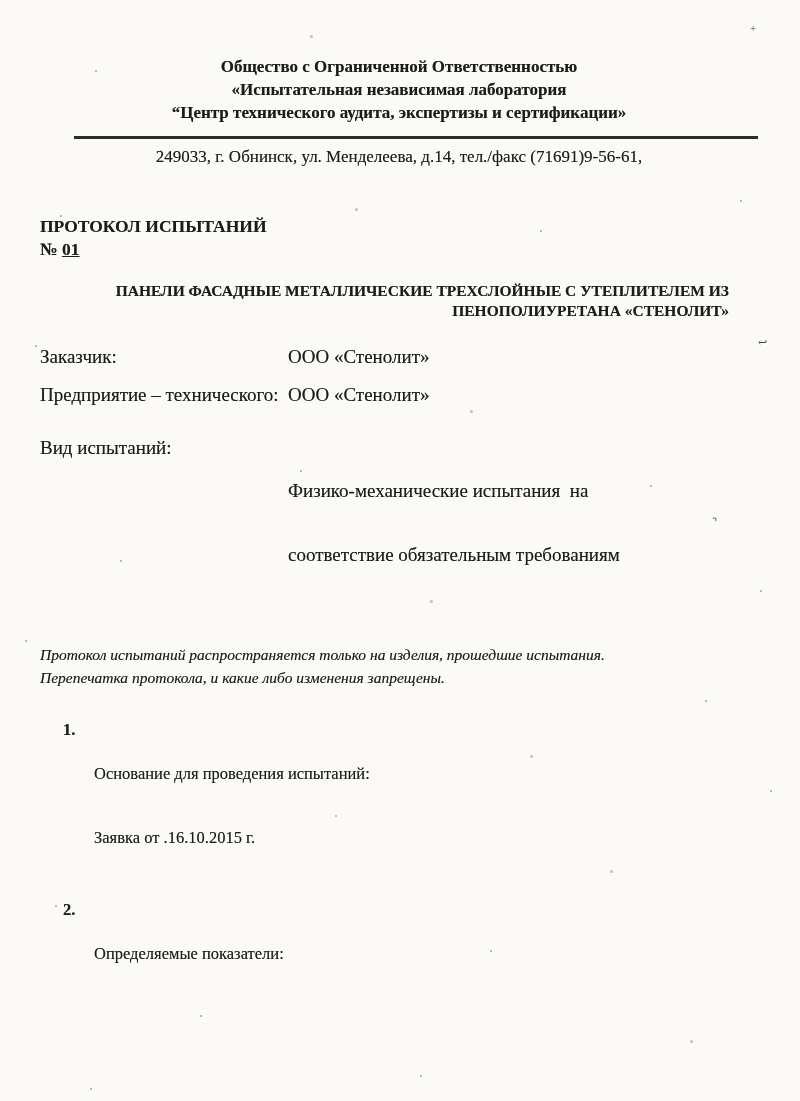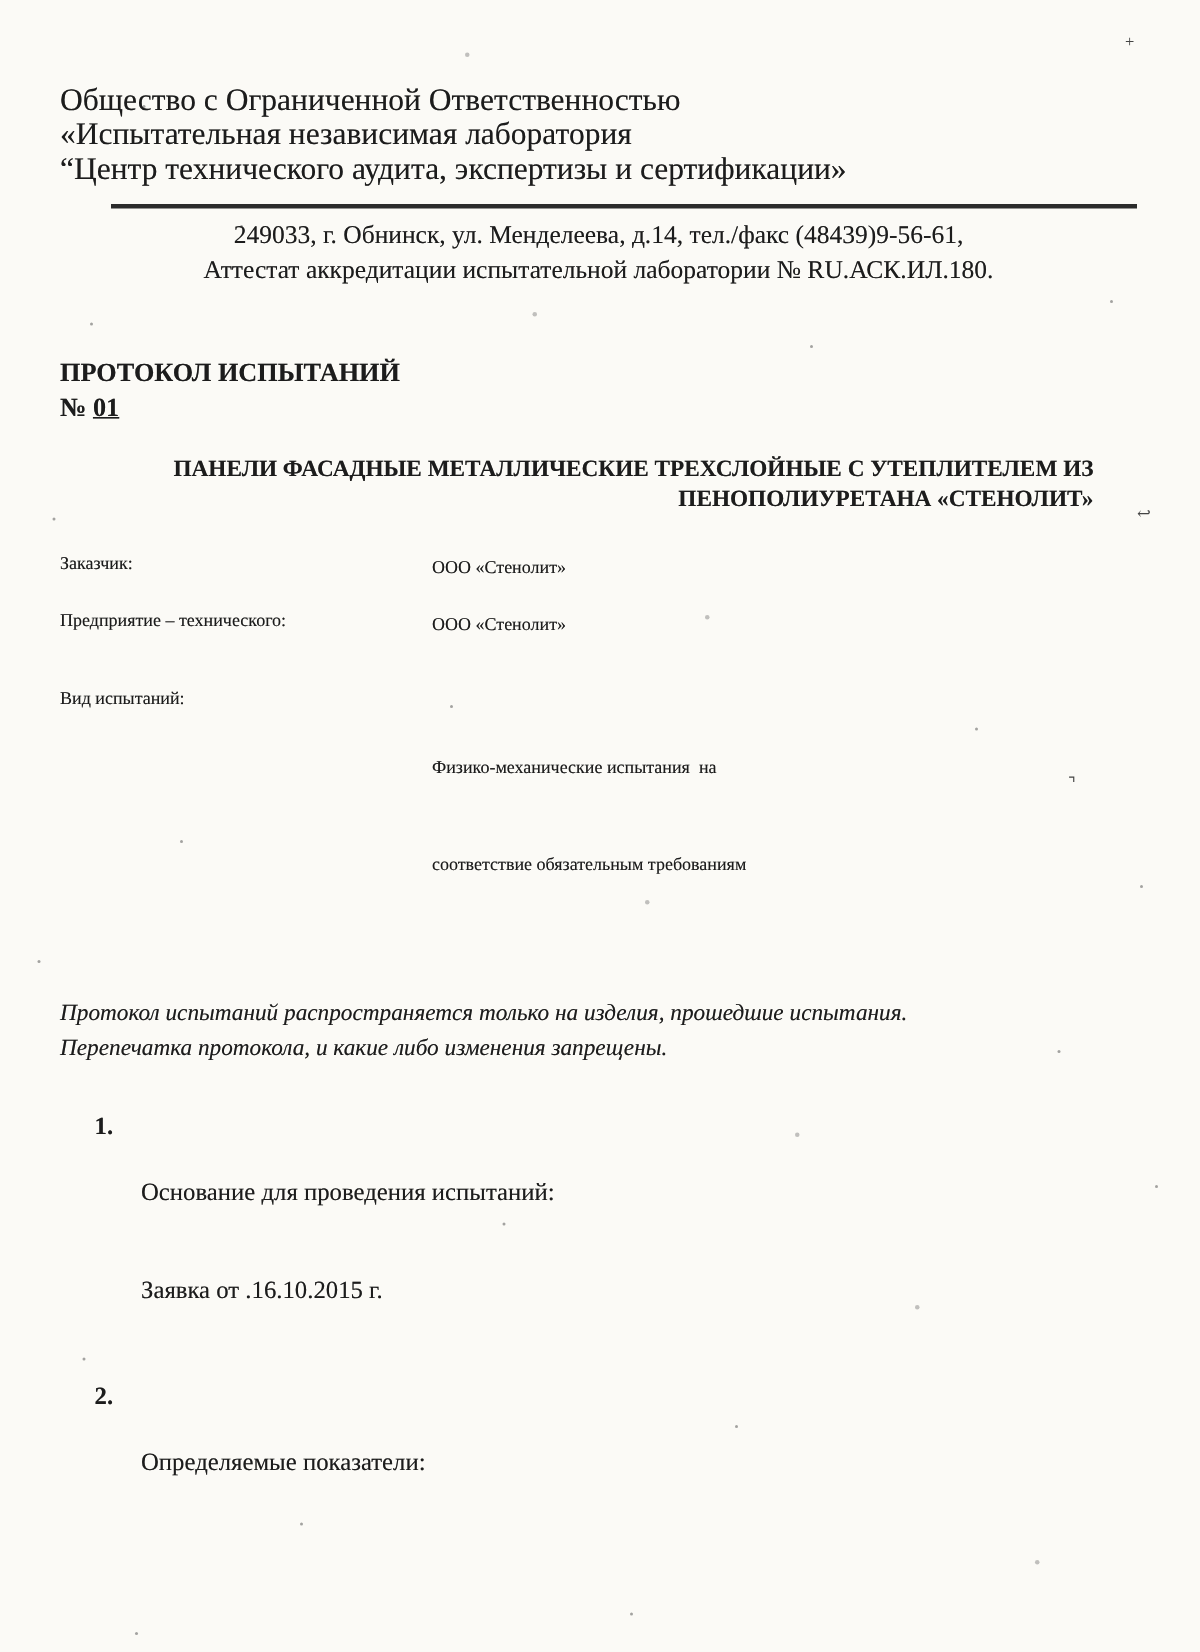--- a/index.html
+++ b/index.html
@@ -8,27 +8,27 @@
     width:800px;height:1101px;
     margin:0;
     background:#fbfaf6;
     box-sizing:border-box;
     padding:55px 42px 0 40px;
     font-family:"Liberation Serif","DejaVu Serif",serif;
     color:#1c1c1c;
     text-shadow:0 0 .35px rgba(40,40,40,.55);
     overflow:hidden;
   }
-  .org{font-weight:normal;font-size:21px;line-height:23px;}
+  .org{text-align:center;font-weight:bold;font-size:17px;line-height:23px;}
   .rule{border:none;border-top:3px solid #2b2b2b;margin:12px 0 7px 34px;}
   .addr{text-align:center;font-size:17px;line-height:22.5px;}
   .title-block{margin-top:46px;font-weight:bold;font-size:17.5px;line-height:23px;}
   .title-num .u{text-decoration:underline;font-family:Liberation Serif, serif;}
   .subject{margin:20px auto 0;text-align:right;font-weight:bold;font-size:15.5px;line-height:20px;max-width:660px;}
-  .fields{margin-top:25px;font-size:12px;}
+  .fields{margin-top:25px;font-size:19px;}
   .field-row{display:flex;margin-bottom:16px;}
   .field-row.vid{margin-top:31px;}
   .field-label{width:248px;flex-shrink:0;}
   .field-value{line-height:21.5px;white-space:pre-wrap;}
   .disclaimer{margin-top:34px;font-style:italic;font-size:15.5px;line-height:23px;}
   .numbered{margin-top:31px;font-size:16.5px;}
   .n-item{display:flex;margin-bottom:8px;}
   .n-num{width:31px;margin-left:23px;font-weight:bold;flex-shrink:0;}
   .n-content{flex:1;line-height:21.5px;max-width:636px;white-space:pre-wrap;}
   
@@ -43,22 +43,21 @@
 
   <div class="org">
     <div>Общество с Ограниченной Ответственностью</div>
     <div>«Испытательная независимая лаборатория</div>
     <div>“Центр технического аудита, экспертизы и сертификации»</div>
   </div>
 
   <hr class="rule">
 
   <div class="addr">
-    <div>249033,  г. Обнинск, ул. Менделеева, д.14, тел./факс (48439)9-56-61,</div>
-    <div>Аттестат аккредитации испытательной лаборатории № RU.АСК.ИЛ.180.</div>
+    <div>249033,  г. Обнинск, ул. Менделеева, д.14, тел./факс (71691)9-56-61,</div>
   </div>
 
   <div class="title-block">
     <div>ПРОТОКОЛ ИСПЫТАНИЙ</div>
     <div class="title-num"><span>№ </span><span class="u">01</span></div>
   </div>
 
   <div class="subject">ПАНЕЛИ ФАСАДНЫЕ МЕТАЛЛИЧЕСКИЕ ТРЕХСЛОЙНЫЕ С УТЕПЛИТЕЛЕМ ИЗ ПЕНОПОЛИУРЕТАНА «СТЕНОЛИТ»</div>
 
   <div class="fields">

